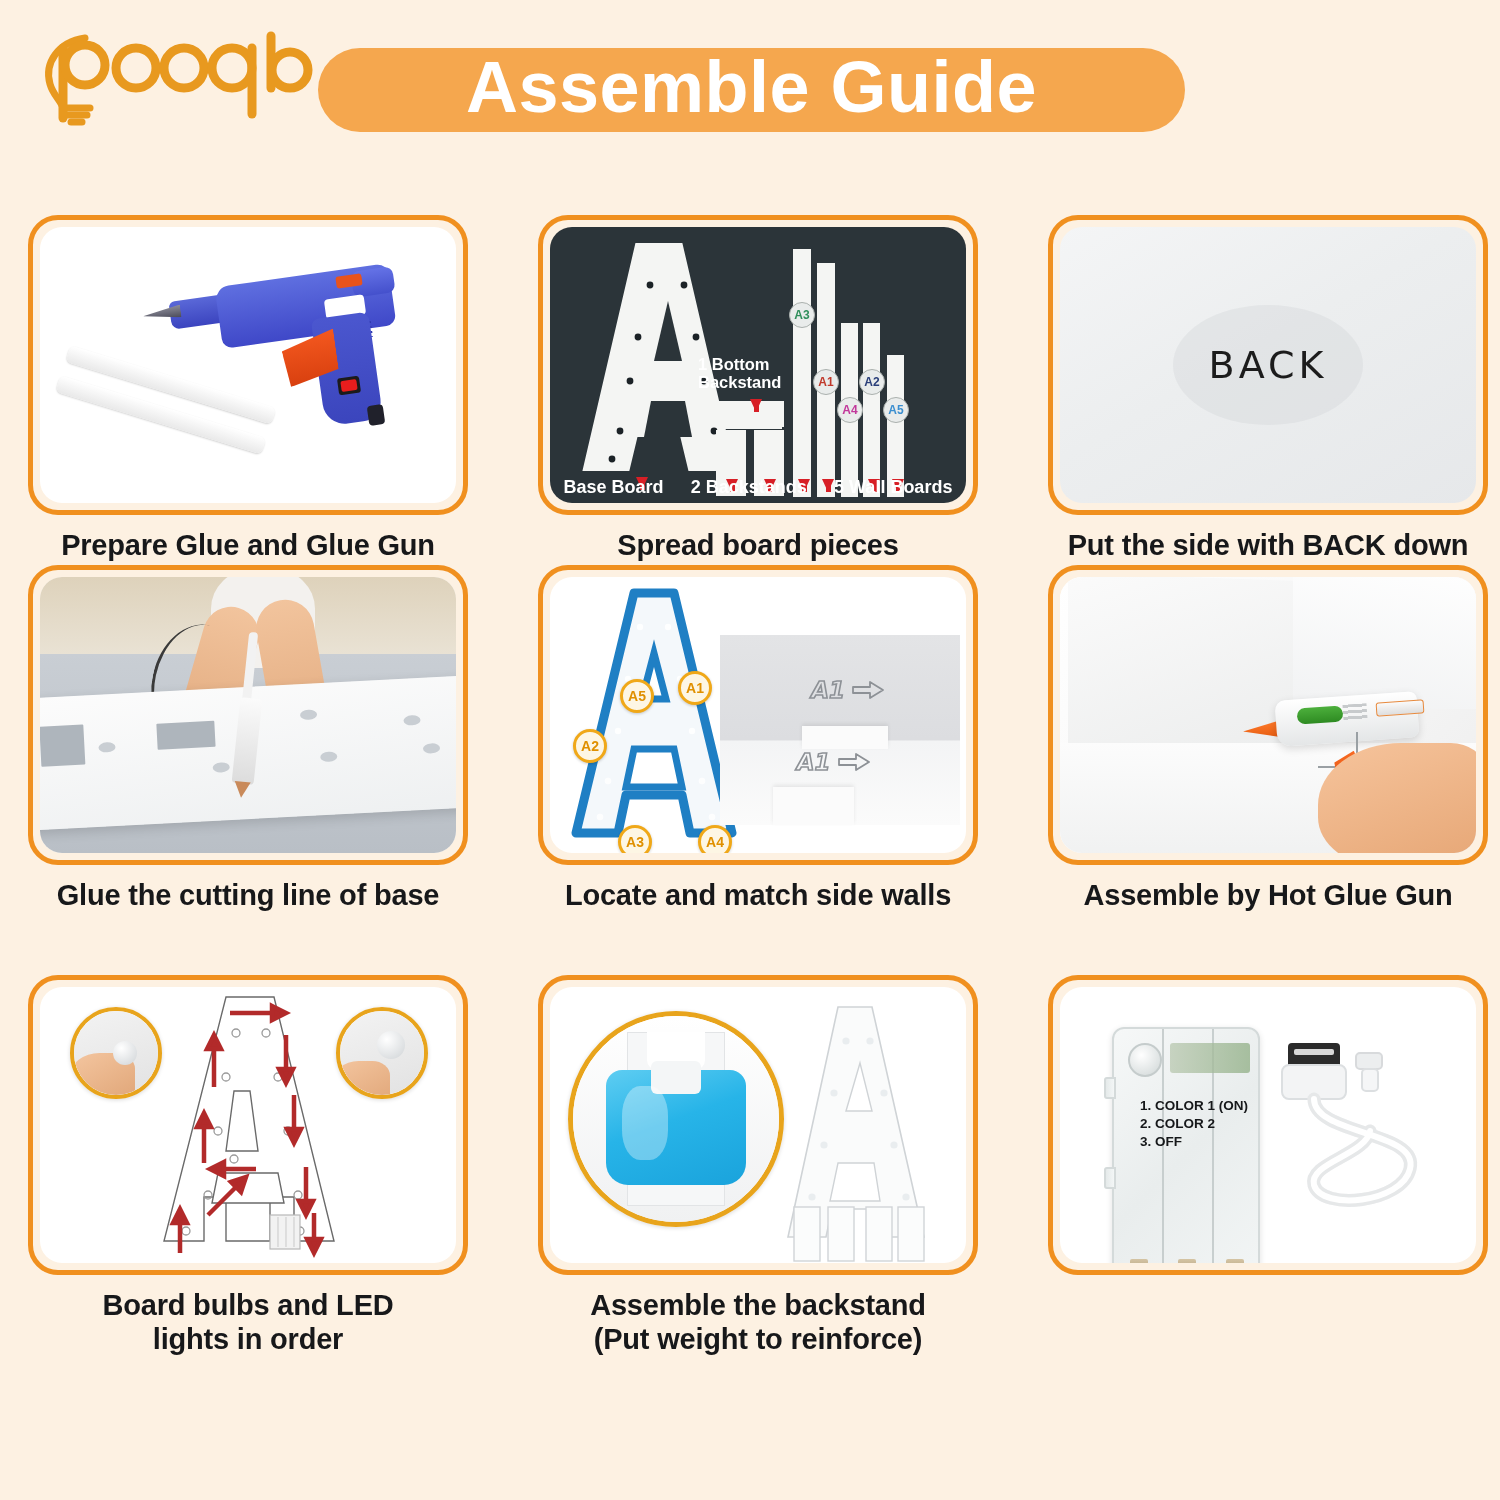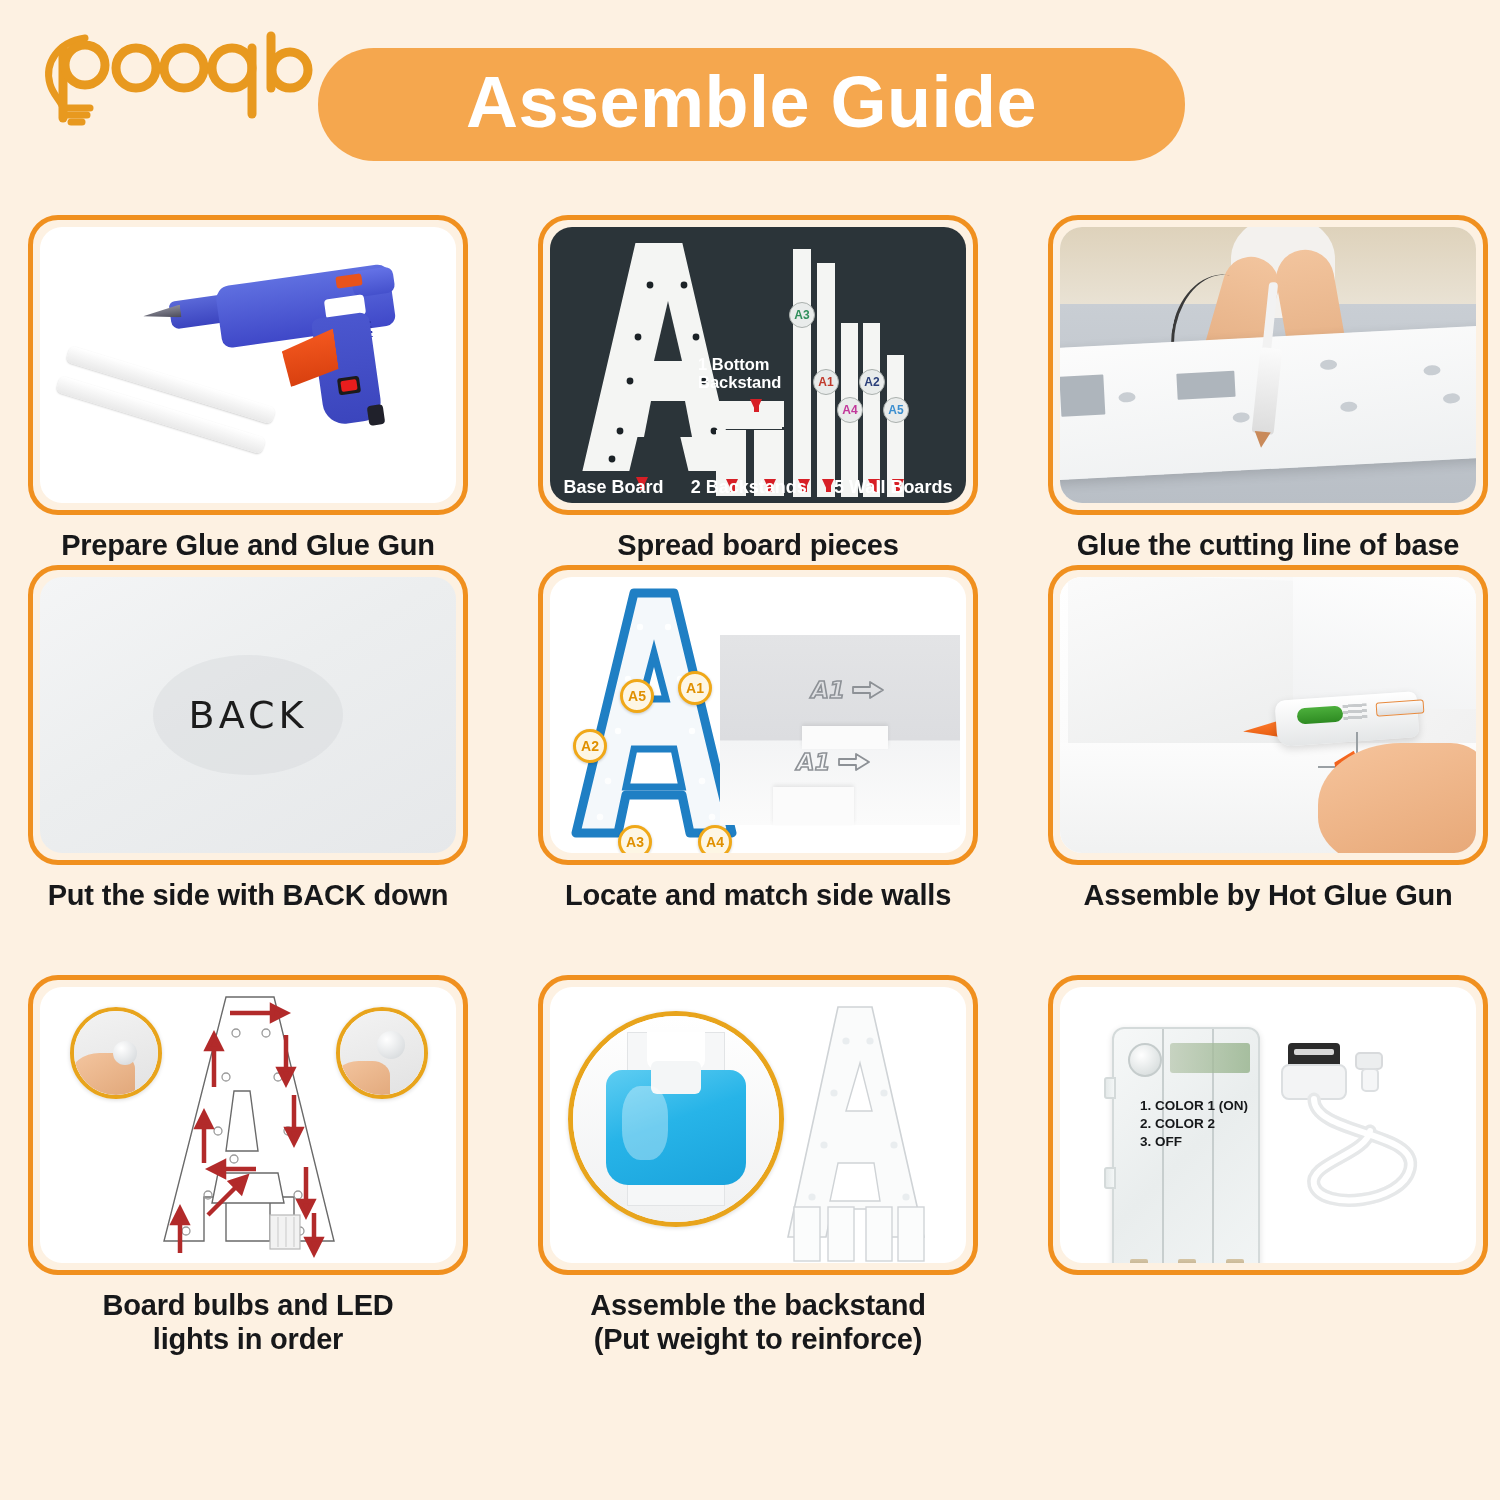--- a/index.html
+++ b/index.html
@@ -12,21 +12,21 @@
   }
 
   
   .header { position: absolute; top: 0; left: 0; width: 1500px; height: 195px; }
 
   .logo { position: absolute; left: 28px; top: 18px; width: 270px; height: 110px; }
   .logo svg { display: block; }
 
   .title-pill {
     position: absolute; left: 318px; top: 48px;
-    width: 867px; height: 113px;
+    width: 867px; height: 84px;
     background: #f5a74e;
     border-radius: 56px;
     display: flex; align-items: center; justify-content: center;
   }
   .title-pill .title-text {
     color: #ffffff;
     font-size: 72px;
     font-weight: bold;
     letter-spacing: 0.5px;
     line-height: 1;
@@ -512,20 +512,30 @@
         <div class="arrow-red" style="left:342px; top:252px;"></div>
 
         <div class="p2-bottom">
           <span>Base Board</span>
           <span>2 Backstands</span>
           <span>5 Wall Boards</span>
         </div>
       </div>
     </div>
     <div class="caption">Spread board pieces</div>
+  </div>
+
+  <div class="cell">
+    <div class="card">
+      <div class="card-inner p3">
+        <div class="back-oval"></div>
+        <div class="back-text">BACK</div>
+      </div>
+    </div>
+    <div class="caption">Put the side with BACK down</div>
   </div>
 
   <div class="cell">
     <div class="card">
       <div class="card-inner p4">
         <div class="photo">
           <div class="wall"></div>
           <div class="floor"></div>
           <div class="torso"></div>
           <div class="arm" style="left:36%; top:10%; width:56px; height:150px; transform:rotate(16deg);"></div>
@@ -540,30 +550,20 @@
             <div class="hole" style="left:66%; top:52%;"></div>
             <div class="hole" style="left:85%; top:28%;"></div>
             <div class="hole" style="left:89%; top:50%;"></div>
           </div>
           <div class="stickup"></div>
           <div class="minigun"></div>
         </div>
       </div>
     </div>
     <div class="caption">Glue the cutting line of base</div>
-  </div>
-
-  <div class="cell">
-    <div class="card">
-      <div class="card-inner p3">
-        <div class="back-oval"></div>
-        <div class="back-text">BACK</div>
-      </div>
-    </div>
-    <div class="caption">Put the side with BACK down</div>
   </div>
 
   <div class="cell">
     <div class="card">
       <div class="card-inner p5">
         <svg class="letterA-svg" width="200" height="280" viewBox="0 0 200 280">
           <path d="M78 12 L118 12 L176 252 L134 252 L126 214 L70 214 L62 252 L20 252 Z" fill="#f4f8fb" stroke="#1f7fc4" stroke-width="9" stroke-linejoin="round"></path>
           <path d="M86 118 L98 72 L110 118 Z" fill="#ffffff" stroke="#1f7fc4" stroke-width="7"></path>
           <path d="M78 168 L118 168 L126 206 L70 206 Z" fill="#ffffff" stroke="#1f7fc4" stroke-width="7"></path>
           <g fill="#ffffff" opacity=".9">

